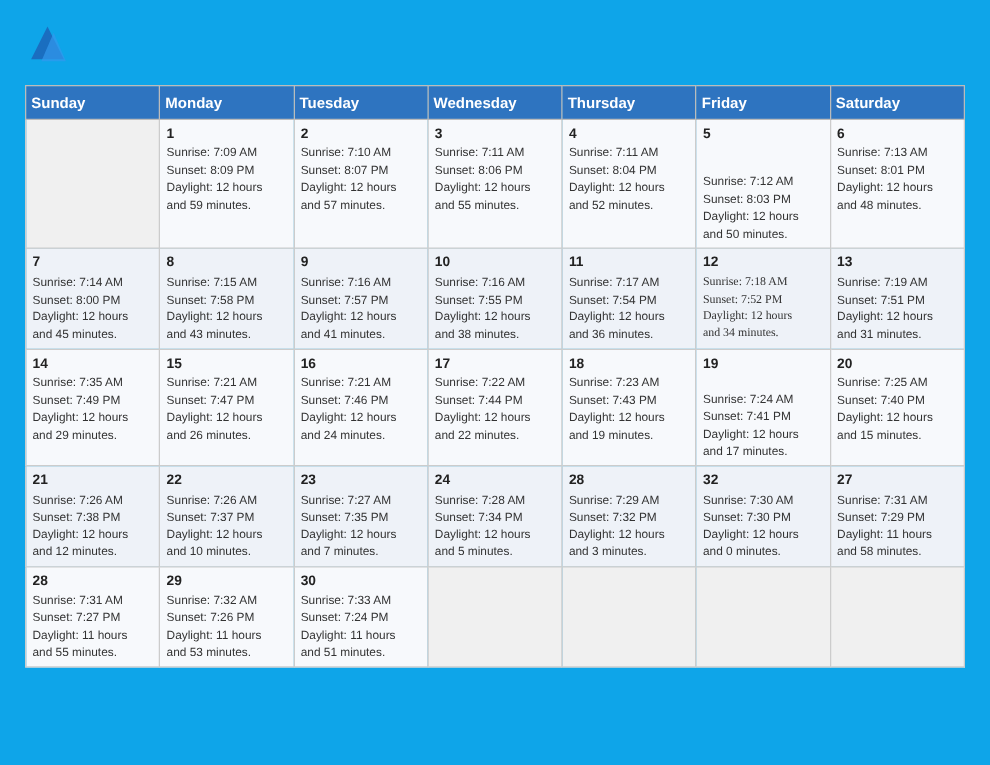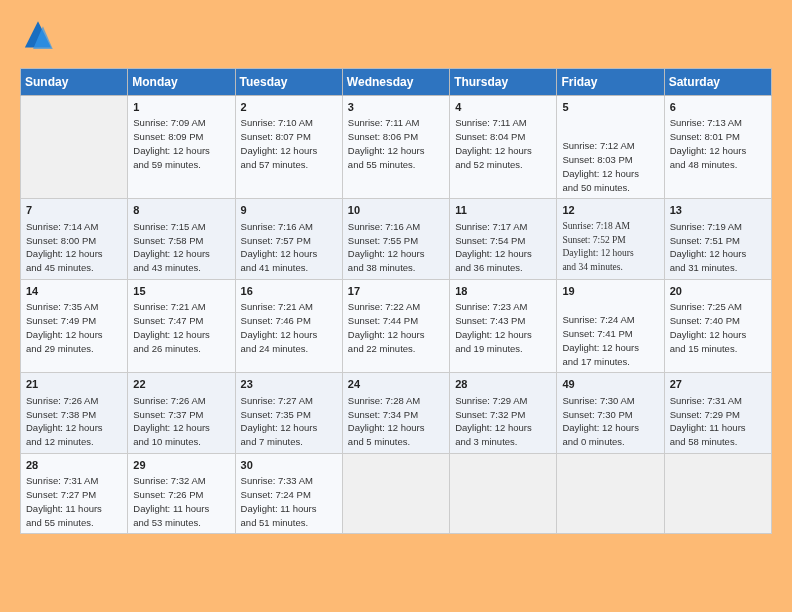--- a/index.html
+++ b/index.html
@@ -7,21 +7,21 @@
       font-family: Arial, sans-serif;
       background: #fff;
       width: 792px;
       height: 612px;
       overflow: hidden;
     }
     .page {
       width: 792px;
       min-height: 612px;
       padding: 18px 20px 10px 20px;
-      background: #fdba74;
+      background: #0ea5e9;
     }
     .header {
       display: flex;
       justify-content: space-between;
       align-items: flex-start;
       margin-bottom: 14px;
     }
     .logo {
       display: flex;
       align-items: center;
@@ -309,21 +309,21 @@
 and 5 minutes.</div>
           </td>
           <td>
             <span class="day-number">28</span>
             <div class="day-info" style="white-space: pre-line;">Sunrise: 7:29 AM
 Sunset: 7:32 PM
 Daylight: 12 hours
 and 3 minutes.</div>
           </td>
           <td>
-            <span class="day-number">49</span>
+            <span class="day-number">32</span>
             <div class="day-info" style="white-space: pre-line;">Sunrise: 7:30 AM
 Sunset: 7:30 PM
 Daylight: 12 hours
 and 0 minutes.</div>
           </td>
           <td>
             <span class="day-number">27</span>
             <div class="day-info" style="white-space: pre-line;">Sunrise: 7:31 AM
 Sunset: 7:29 PM
 Daylight: 11 hours

